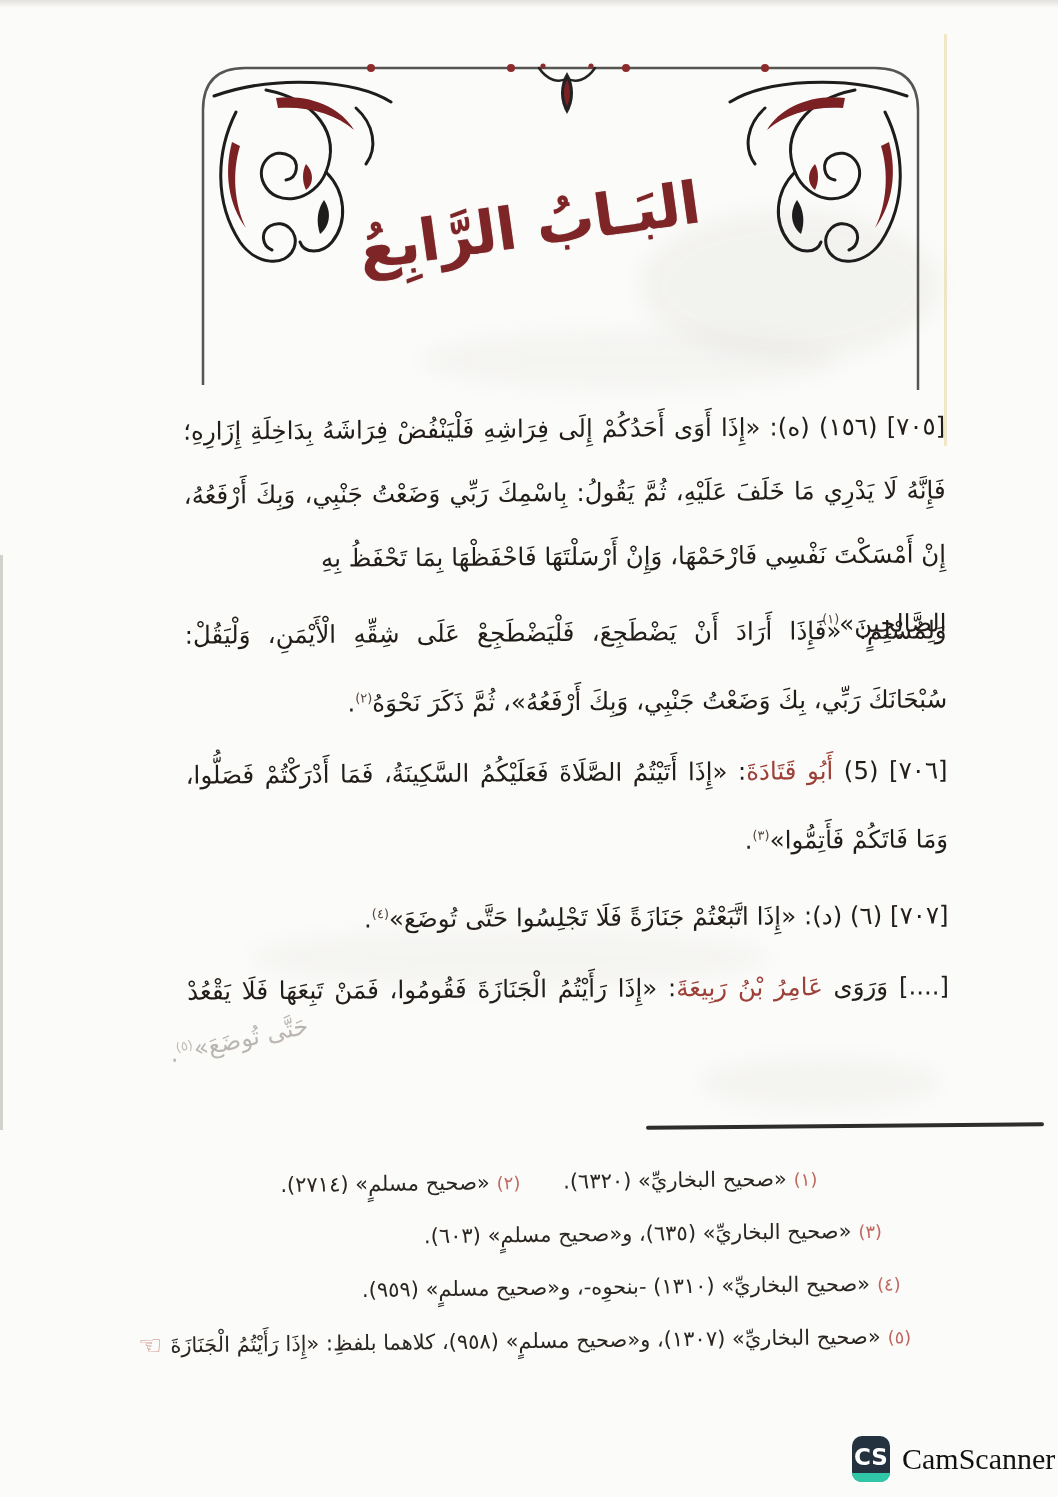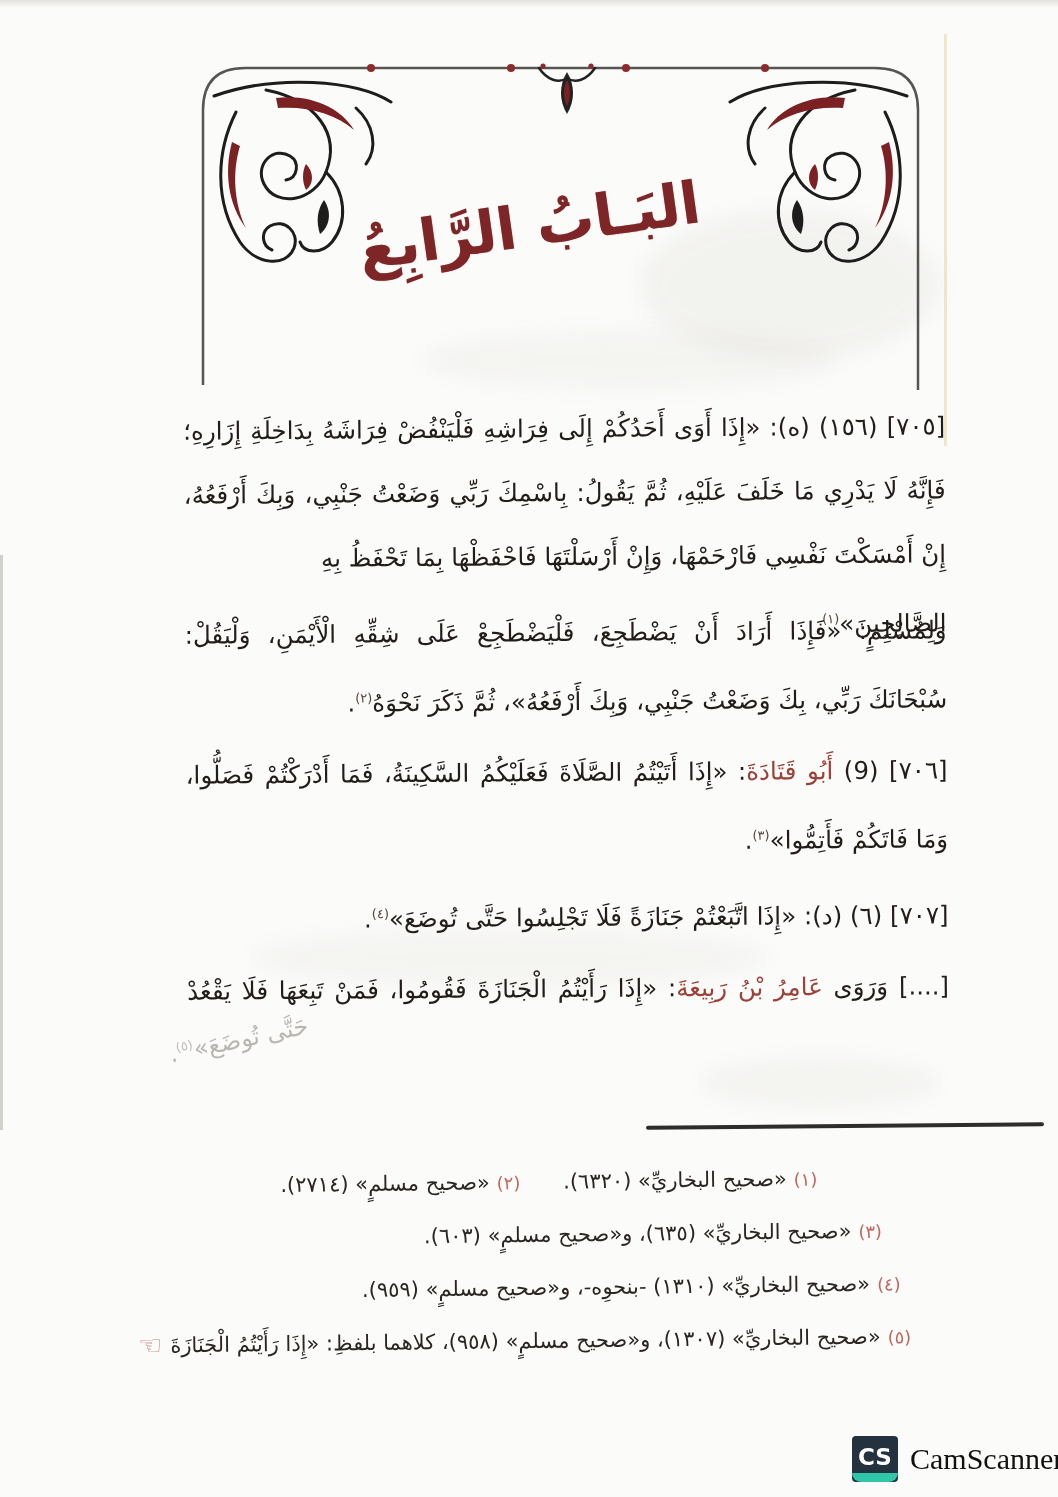--- a/index.html
+++ b/index.html
@@ -69,22 +69,22 @@
              margin-right:128px; padding-left:168px; }
   .fn-row3 { margin-right:64px; }
   .fn-row4 { margin-right:46px; }
   .fn-row5 { margin-right:36px; }
   .fnm { color:var(--footnote-marker-red); font-size:.85em; margin-left:7px; }
   .finger { color:#c4837b; font-size:27px; margin-right:8px; vertical-align:-2px; }
 
   
   .watermark { position:absolute; top:1436px; left:852px;
                display:flex; align-items:center; gap:12px; }
-  .cs-logo { width:46px; height:46px; background:var(--logo-navy);
-             border-radius:4px; position:relative;
+  .cs-logo { width:38px; height:46px; background:var(--logo-navy);
+             border-radius:10px; position:relative;
              display:flex; align-items:center; justify-content:center; }
   .cs-text { color:#ffffff; font-weight:bold; font-size:23px; margin-top:-5px; }
   .cs-bar  { position:absolute; bottom:0; left:0; right:0; height:9px;
              background:var(--logo-teal); border-radius:0 0 10px 10px; }
   .cs-name { font-family:"Liberation Serif", serif; font-size:30px; color:#111111; }
 </style>
 </head>
 <body>
 
 <div class="page">
@@ -147,21 +147,21 @@
       <div class="ln">فَإِنَّهُ لَا يَدْرِي مَا خَلَفَ عَلَيْهِ، ثُمَّ يَقُولُ: بِاسْمِكَ رَبِّي وَضَعْتُ جَنْبِي، وَبِكَ أَرْفَعُهُ،</div>
       <div class="ln ln-end"><span>إِنْ أَمْسَكْتَ نَفْسِي فَارْحَمْهَا، وَإِنْ أَرْسَلْتَهَا فَاحْفَظْهَا بِمَا تَحْفَظُ بِهِ الصَّالِحِينَ»</span><sup class="mk">(١)</sup><span>.</span></div>
     </div>
 
     <div class="para">
       <div class="ln">وَلِمُسْلِمٍ: «فَإِذَا أَرَادَ أَنْ يَضْطَجِعَ، فَلْيَضْطَجِعْ عَلَى شِقِّهِ الْأَيْمَنِ، وَلْيَقُلْ:</div>
       <div class="ln ln-end"><span>سُبْحَانَكَ رَبِّي، بِكَ وَضَعْتُ جَنْبِي، وَبِكَ أَرْفَعُهُ»، ثُمَّ ذَكَرَ نَحْوَهُ</span><sup class="mk">(٢)</sup><span>.</span></div>
     </div>
 
     <div class="para">
-      <div class="ln"><span>[٧٠٦] (9) </span><span class="narrator">أَبُو قَتَادَةَ</span><span>: «إِذَا أَتَيْتُمُ الصَّلَاةَ فَعَلَيْكُمُ السَّكِينَةُ، فَمَا أَدْرَكْتُمْ فَصَلُّوا،</span></div>
+      <div class="ln"><span>[٧٠٦] (5) </span><span class="narrator">أَبُو قَتَادَةَ</span><span>: «إِذَا أَتَيْتُمُ الصَّلَاةَ فَعَلَيْكُمُ السَّكِينَةُ، فَمَا أَدْرَكْتُمْ فَصَلُّوا،</span></div>
       <div class="ln ln-end"><span>وَمَا فَاتَكُمْ فَأَتِمُّوا»</span><sup class="mk">(٣)</sup><span>.</span></div>
     </div>
 
     <div class="para">
       <div class="ln ln-end"><span>[٧٠٧] (٦) (د): «إِذَا اتَّبَعْتُمْ جَنَازَةً فَلَا تَجْلِسُوا حَتَّى تُوضَعَ»</span><sup class="mk">(٤)</sup><span>.</span></div>
     </div>
 
     <div class="para">
       <div class="ln"><span>[....] وَرَوَى </span><span class="narrator">عَامِرُ بْنُ رَبِيعَةَ</span><span>: «إِذَا رَأَيْتُمُ الْجَنَازَةَ فَقُومُوا، فَمَنْ تَبِعَهَا فَلَا يَقْعُدْ</span></div>
     </div>

